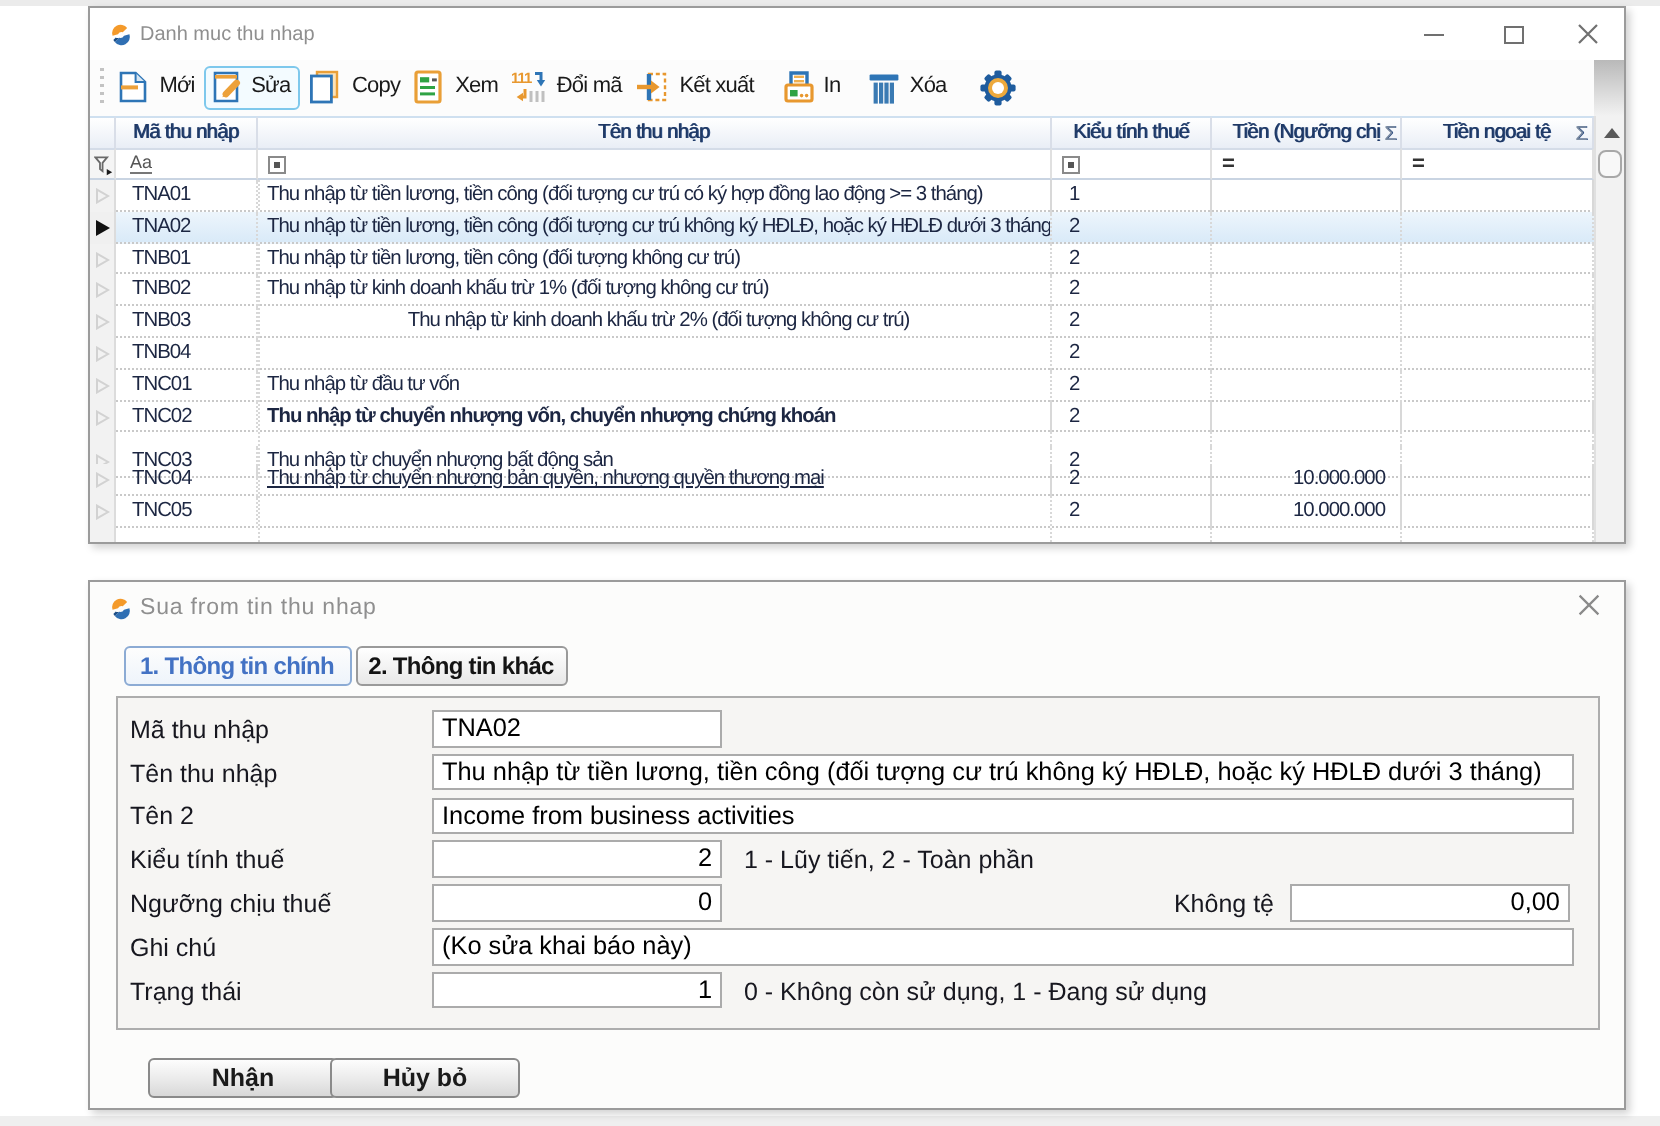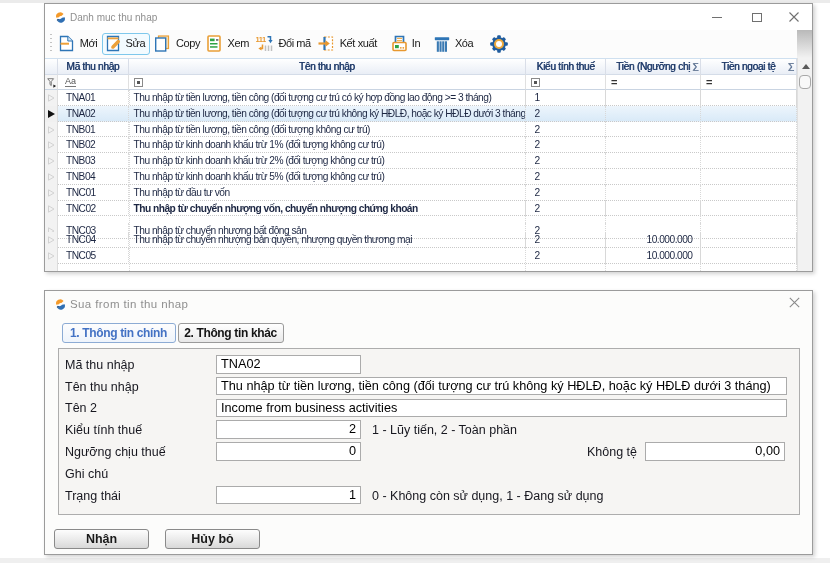--- a/index.html
+++ b/index.html
@@ -221,33 +221,32 @@
         <div class="cell" style="left:561px;width:95px;padding-right:7.5px;text-align:right;"></div>
         <div class="cell" style="left:656px;width:95.5px;padding-right:7.5px;text-align:right;"></div>
       </div>
       <div class="row rowline" style="top:63.2px;">
         <div class="cell" style="left:0;width:13px;background:#f2f2f2;border-right:1px solid #dcdcdc;">
           <svg style="position:absolute;left:3px;top:4px;" width="7" height="8" viewBox="0 0 7 8">
             <path d="M0.5 0.8 L6 4 L0.5 7.2 Z" fill="none" stroke="#d2d2d2" stroke-width="1"></path>
           </svg>
         </div>
         <div class="cell" style="left:13px;width:70.5px;padding-left:8px;">TNB03</div>
-        <div class="cell" style="left:83.5px;width:397.5px;padding-left:5px;">Thu nhập từ kinh doanh khấu trừ 2% (đối tượng không cư trú)</div>
+        <div class="cell" style="left:83.5px;width:397.5px;padding-left:5px;text-align:center;">Thu nhập từ kinh doanh khấu trừ 2% (đối tượng không cư trú)</div>
         <div class="cell" style="left:481px;width:80px;padding-left:8.5px;">2</div>
         <div class="cell" style="left:561px;width:95px;padding-right:7.5px;text-align:right;"></div>
         <div class="cell" style="left:656px;width:95.5px;padding-right:7.5px;text-align:right;"></div>
       </div>
       <div class="row rowline" style="top:79px;">
         <div class="cell" style="left:0;width:13px;background:#f2f2f2;border-right:1px solid #dcdcdc;">
           <svg style="position:absolute;left:3px;top:4px;" width="7" height="8" viewBox="0 0 7 8">
             <path d="M0.5 0.8 L6 4 L0.5 7.2 Z" fill="none" stroke="#d2d2d2" stroke-width="1"></path>
           </svg>
         </div>
         <div class="cell" style="left:13px;width:70.5px;padding-left:8px;">TNB04</div>
-        <div class="cell" style="left:83.5px;width:397.5px;padding-left:5px;">Thu nhập từ kinh doanh khấu trừ 5% (đối tượng không cư trú)</div>
         <div class="cell" style="left:481px;width:80px;padding-left:8.5px;">2</div>
         <div class="cell" style="left:561px;width:95px;padding-right:7.5px;text-align:right;"></div>
         <div class="cell" style="left:656px;width:95.5px;padding-right:7.5px;text-align:right;"></div>
       </div>
       <div class="row rowline" style="top:94.80000000000001px;">
         <div class="cell" style="left:0;width:13px;background:#f2f2f2;border-right:1px solid #dcdcdc;">
           <svg style="position:absolute;left:3px;top:4px;" width="7" height="8" viewBox="0 0 7 8">
             <path d="M0.5 0.8 L6 4 L0.5 7.2 Z" fill="none" stroke="#d2d2d2" stroke-width="1"></path>
           </svg>
         </div>
@@ -281,21 +280,21 @@
         <div class="cell" style="left:561px;width:95px;padding-right:7.5px;text-align:right;"></div>
         <div class="cell" style="left:656px;width:95.5px;padding-right:7.5px;text-align:right;"></div>
       </div>
       <div class="row rowline" style="top:142.20000000000002px;">
         <div class="cell" style="left:0;width:13px;background:#f2f2f2;border-right:1px solid #dcdcdc;">
           <svg style="position:absolute;left:3px;top:4px;" width="7" height="8" viewBox="0 0 7 8">
             <path d="M0.5 0.8 L6 4 L0.5 7.2 Z" fill="none" stroke="#d2d2d2" stroke-width="1"></path>
           </svg>
         </div>
         <div class="cell" style="left:13px;width:70.5px;padding-left:8px;">TNC04</div>
-        <div class="cell" style="left:83.5px;width:397.5px;padding-left:5px;">Thu nhập từ chuyển nhượng bản quyền, nhượng quyền thương mại</div>
+        <div class="cell" style="left:83.5px;width:397.5px;padding-left:5px;text-decoration:underline;">Thu nhập từ chuyển nhượng bản quyền, nhượng quyền thương mại</div>
         <div class="cell" style="left:481px;width:80px;padding-left:8.5px;">2</div>
         <div class="cell" style="left:561px;width:95px;padding-right:7.5px;text-align:right;">10.000.000</div>
         <div class="cell" style="left:656px;width:95.5px;padding-right:7.5px;text-align:right;"></div>
       </div>
       <div class="row rowline" style="top:158px;">
         <div class="cell" style="left:0;width:13px;background:#f2f2f2;border-right:1px solid #dcdcdc;">
           <svg style="position:absolute;left:3px;top:4px;" width="7" height="8" viewBox="0 0 7 8">
             <path d="M0.5 0.8 L6 4 L0.5 7.2 Z" fill="none" stroke="#d2d2d2" stroke-width="1"></path>
           </svg>
         </div>
@@ -348,20 +347,21 @@
   <div class="lbl" style="left:20px;top:132px;">Kiểu tính thuế</div>
   <div class="inp" style="left:171px;top:129.4px;width:145px;text-align:right;">2</div>
   <div class="lbl" style="left:327px;top:132px;">1 - Lũy tiến, 2 - Toàn phần</div>
 
   <div class="lbl" style="left:20px;top:154px;">Ngưỡng chịu thuế</div>
   <div class="inp" style="left:171px;top:151.2px;width:145px;text-align:right;">0</div>
   <div class="lbl" style="left:510px;top:154px;width:82px;text-align:right;">Không tệ</div>
   <div class="inp" style="left:600px;top:151.2px;width:140px;text-align:right;">0,00</div>
 
   <div class="lbl" style="left:20px;top:176px;">Ghi chú</div>
+  <div class="inp" style="left:171px;top:173px;width:571px;">(Ko sửa khai báo này)</div>
 
   <div class="lbl" style="left:20px;top:198px;">Trạng thái</div>
   <div class="inp" style="left:171px;top:194.8px;width:145px;text-align:right;">1</div>
   <div class="lbl" style="left:327px;top:198px;">0 - Không còn sử dụng, 1 - Đang sử dụng</div>
 
-  <div class="btn" style="left:9px;top:238px;width:95px;">Nhận</div>
+  <div class="btn" style="left:29px;top:238px;width:95px;">Nhận</div>
   <div class="btn" style="left:120px;top:238px;width:95px;">Hủy bỏ</div>
 </div>
 
 </body></html>

